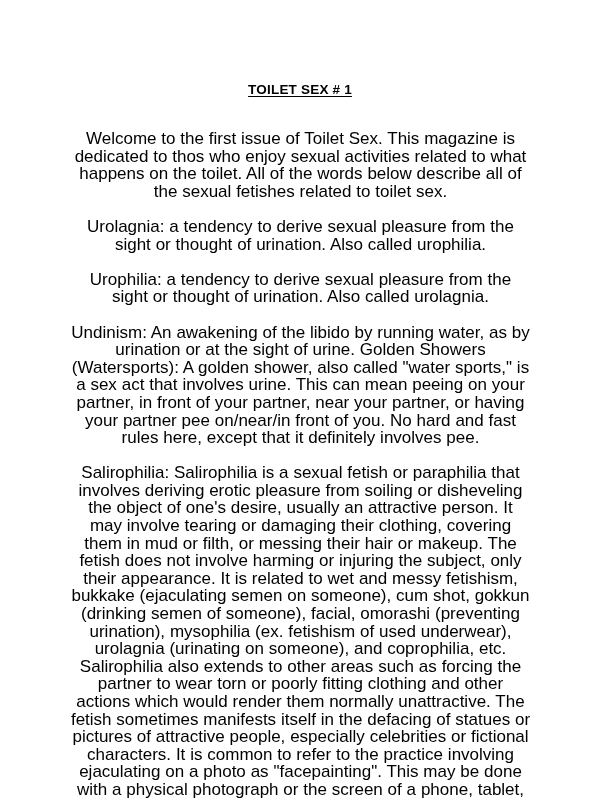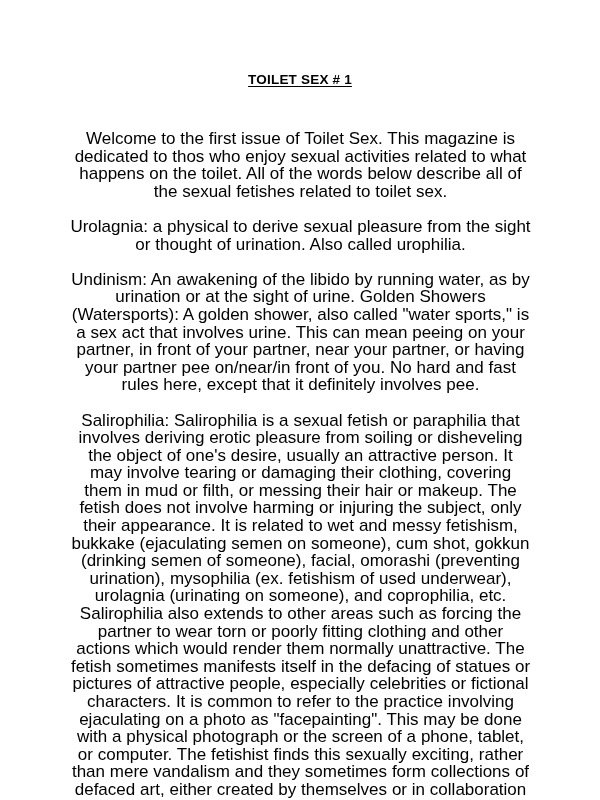--- a/index.html
+++ b/index.html
@@ -18,21 +18,21 @@
   .page {
     position: relative;
     width: 600px;
     height: 800px;
     background: #ffffff;
     box-sizing: border-box;
   }
 
   .doc-title {
     position: absolute;
-    top: 72px;
+    top: 82px;
     left: 0;
     width: 600px;
     text-align: center;
     font-size: 13.5px;
     font-weight: bold;
     letter-spacing: 0.2px;
     text-decoration: underline;
     text-underline-offset: 2px;
   }
 
@@ -57,18 +57,19 @@
 </style>
 </head>
 <body>
 
 <div class="page">
 
   <div class="doc-title">TOILET SEX # 1</div>
 
   <div class="body-block">
     <p class="para">Welcome to the first issue of Toilet Sex. This magazine is dedicated to thos who enjoy sexual activities related to what happens on the toilet. All of the words below describe all of the sexual fetishes related to toilet sex.</p>
-    <p class="para">Urolagnia: a physical to derive sexual pleasure from the sight or thought of urination. Also called urophilia.</p>
+    <p class="para">Urolagnia: a tendency to derive sexual pleasure from the sight or thought of urination. Also called urophilia.</p>
+    <p class="para">Urophilia: a tendency to derive sexual pleasure from the sight or thought of urination. Also called urolagnia.</p>
     <p class="para">Undinism: An awakening of the libido by running water, as by urination or at the sight of urine. Golden Showers (Watersports): A golden shower, also called "water sports," is a sex act that involves urine. This can mean peeing on your partner, in front of your partner, near your partner, or having your partner pee on/near/in front of you. No hard and fast rules here, except that it definitely involves pee.</p>
     <p class="para">Salirophilia: Salirophilia is a sexual fetish or paraphilia that involves deriving erotic pleasure from soiling or disheveling the object of one's desire, usually an attractive person. It may involve tearing or damaging their clothing, covering them in mud or filth, or messing their hair or makeup. The fetish does not involve harming or injuring the subject, only their appearance. It is related to wet and messy fetishism, bukkake (ejaculating semen on someone), cum shot, gokkun (drinking semen of someone), facial, omorashi (preventing urination), mysophilia (ex. fetishism of used underwear), urolagnia (urinating on someone), and coprophilia, etc. Salirophilia also extends to other areas such as forcing the partner to wear torn or poorly fitting clothing and other actions which would render them normally unattractive. The fetish sometimes manifests itself in the defacing of statues or pictures of attractive people, especially celebrities or fictional characters. It is common to refer to the practice involving ejaculating on a photo as "facepainting". This may be done with a physical photograph or the screen of a phone, tablet, or computer. The fetishist finds this sexually exciting, rather than mere vandalism and they sometimes form collections of defaced art, either created by themselves or in collaboration with others, for future enjoyment. A video of the fetishist ejaculating on a picture of someone or a photo depicting the result is known colloquially as a "tribute". The term comes from the French for soiling, salir. In cases where the fetish is obsessive it is called saliromania. It is frequently confused with salophilia, an attraction to salt or salty things (especially body sweat) that derives from the Latin for salt, sal.</p>
   </div>
 
 </div>
 
 </body></html>

